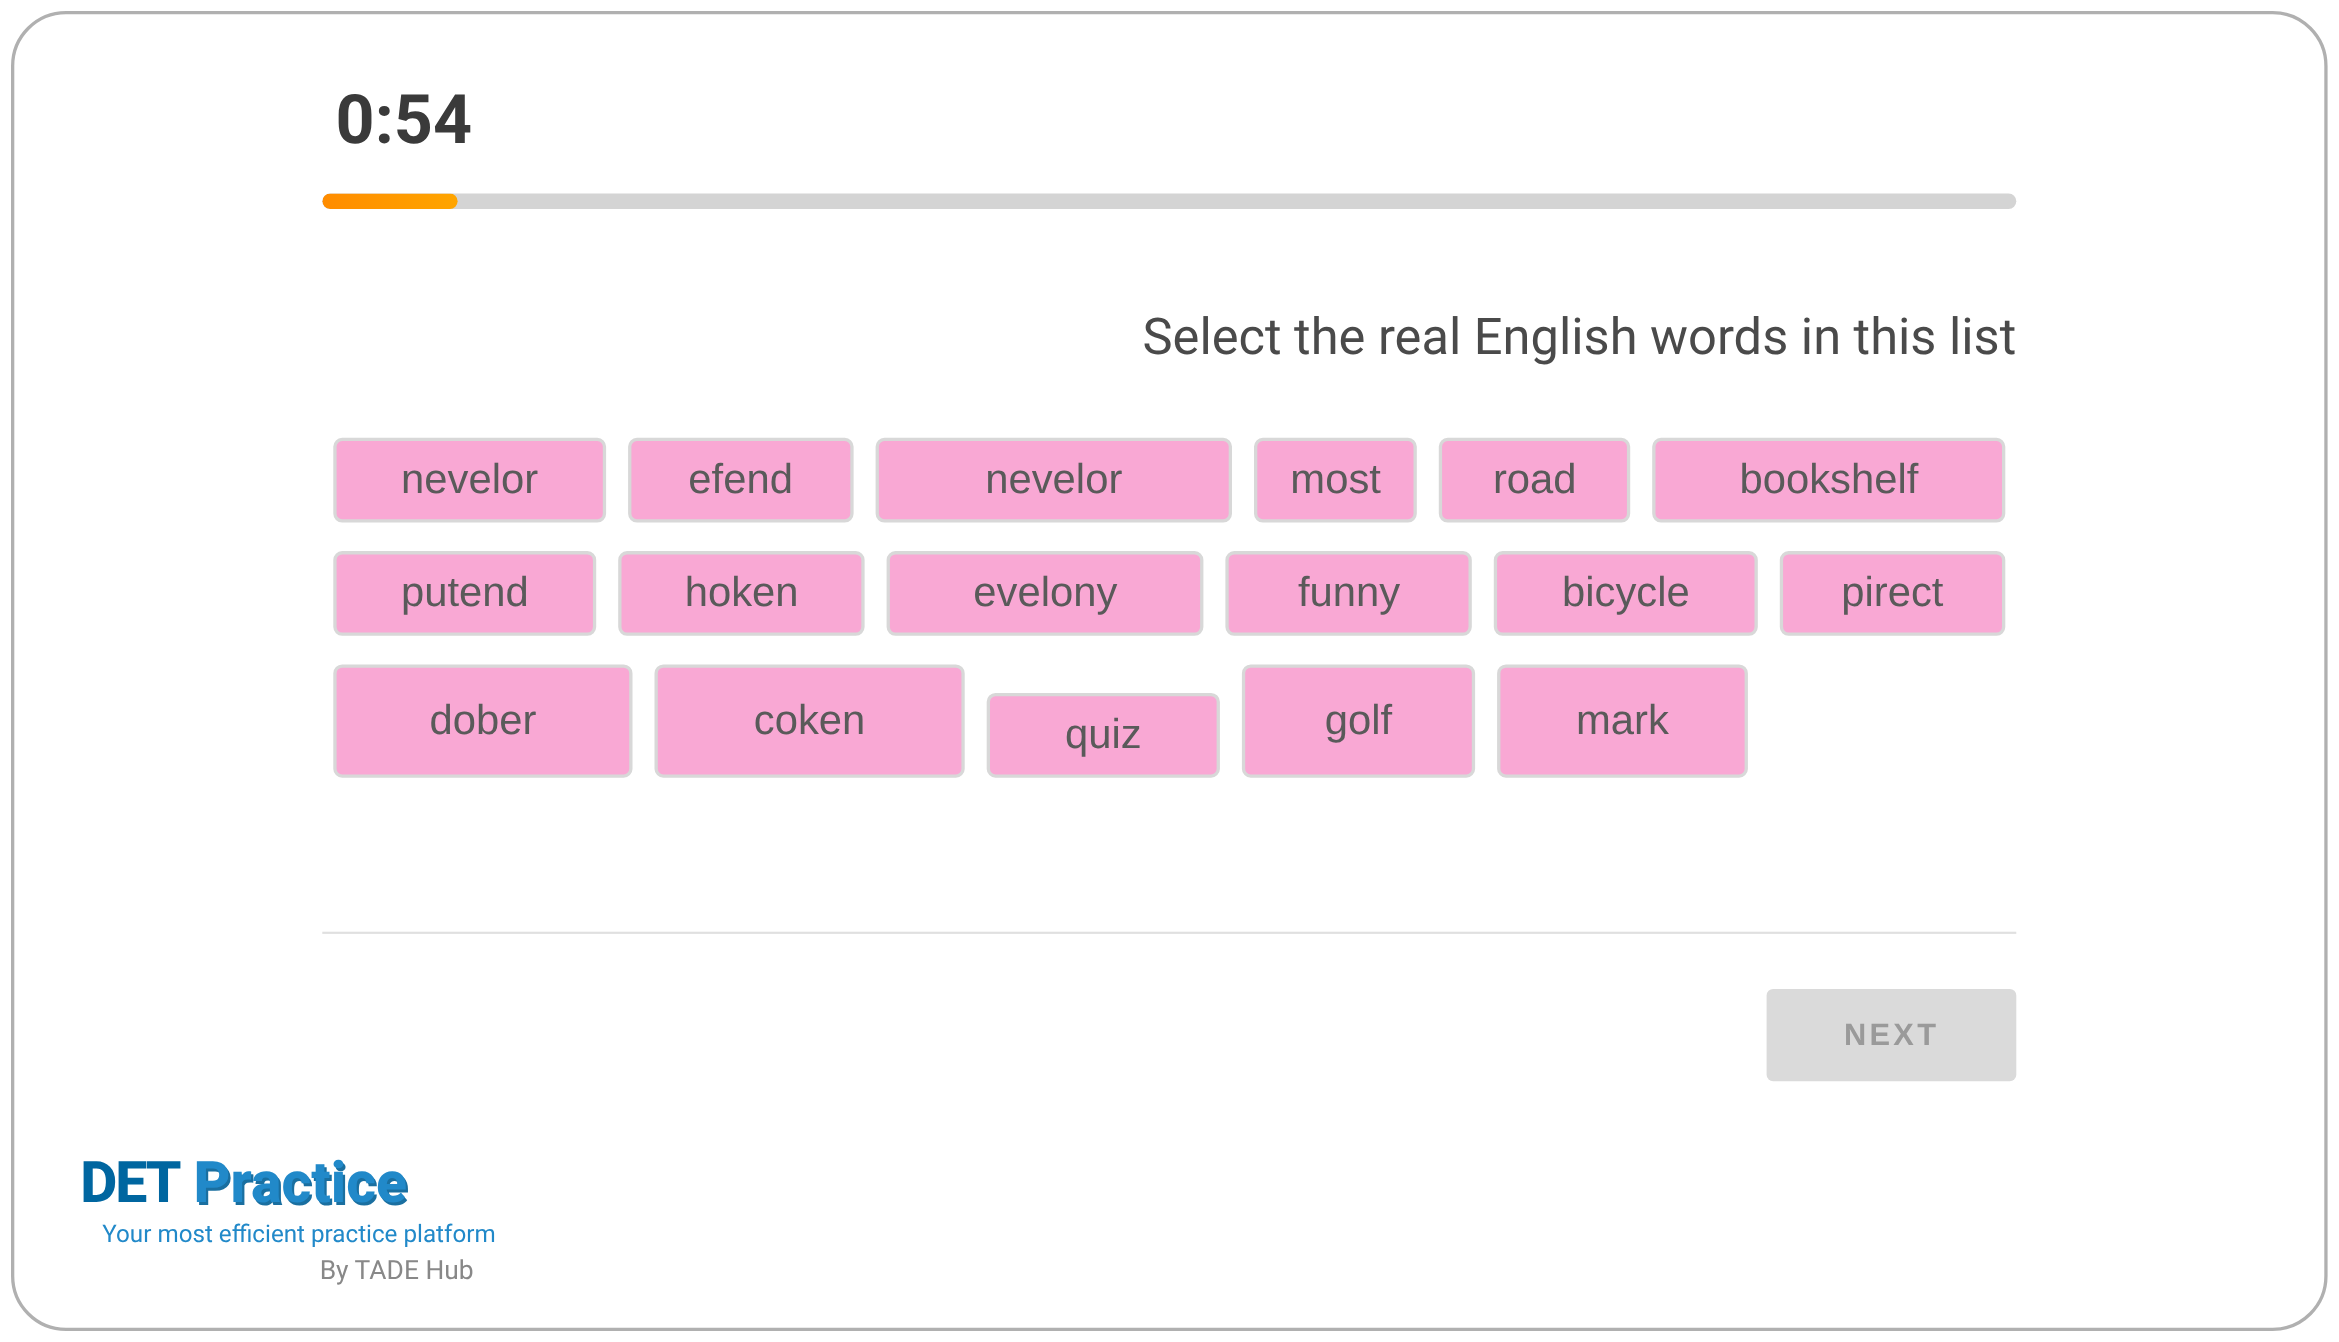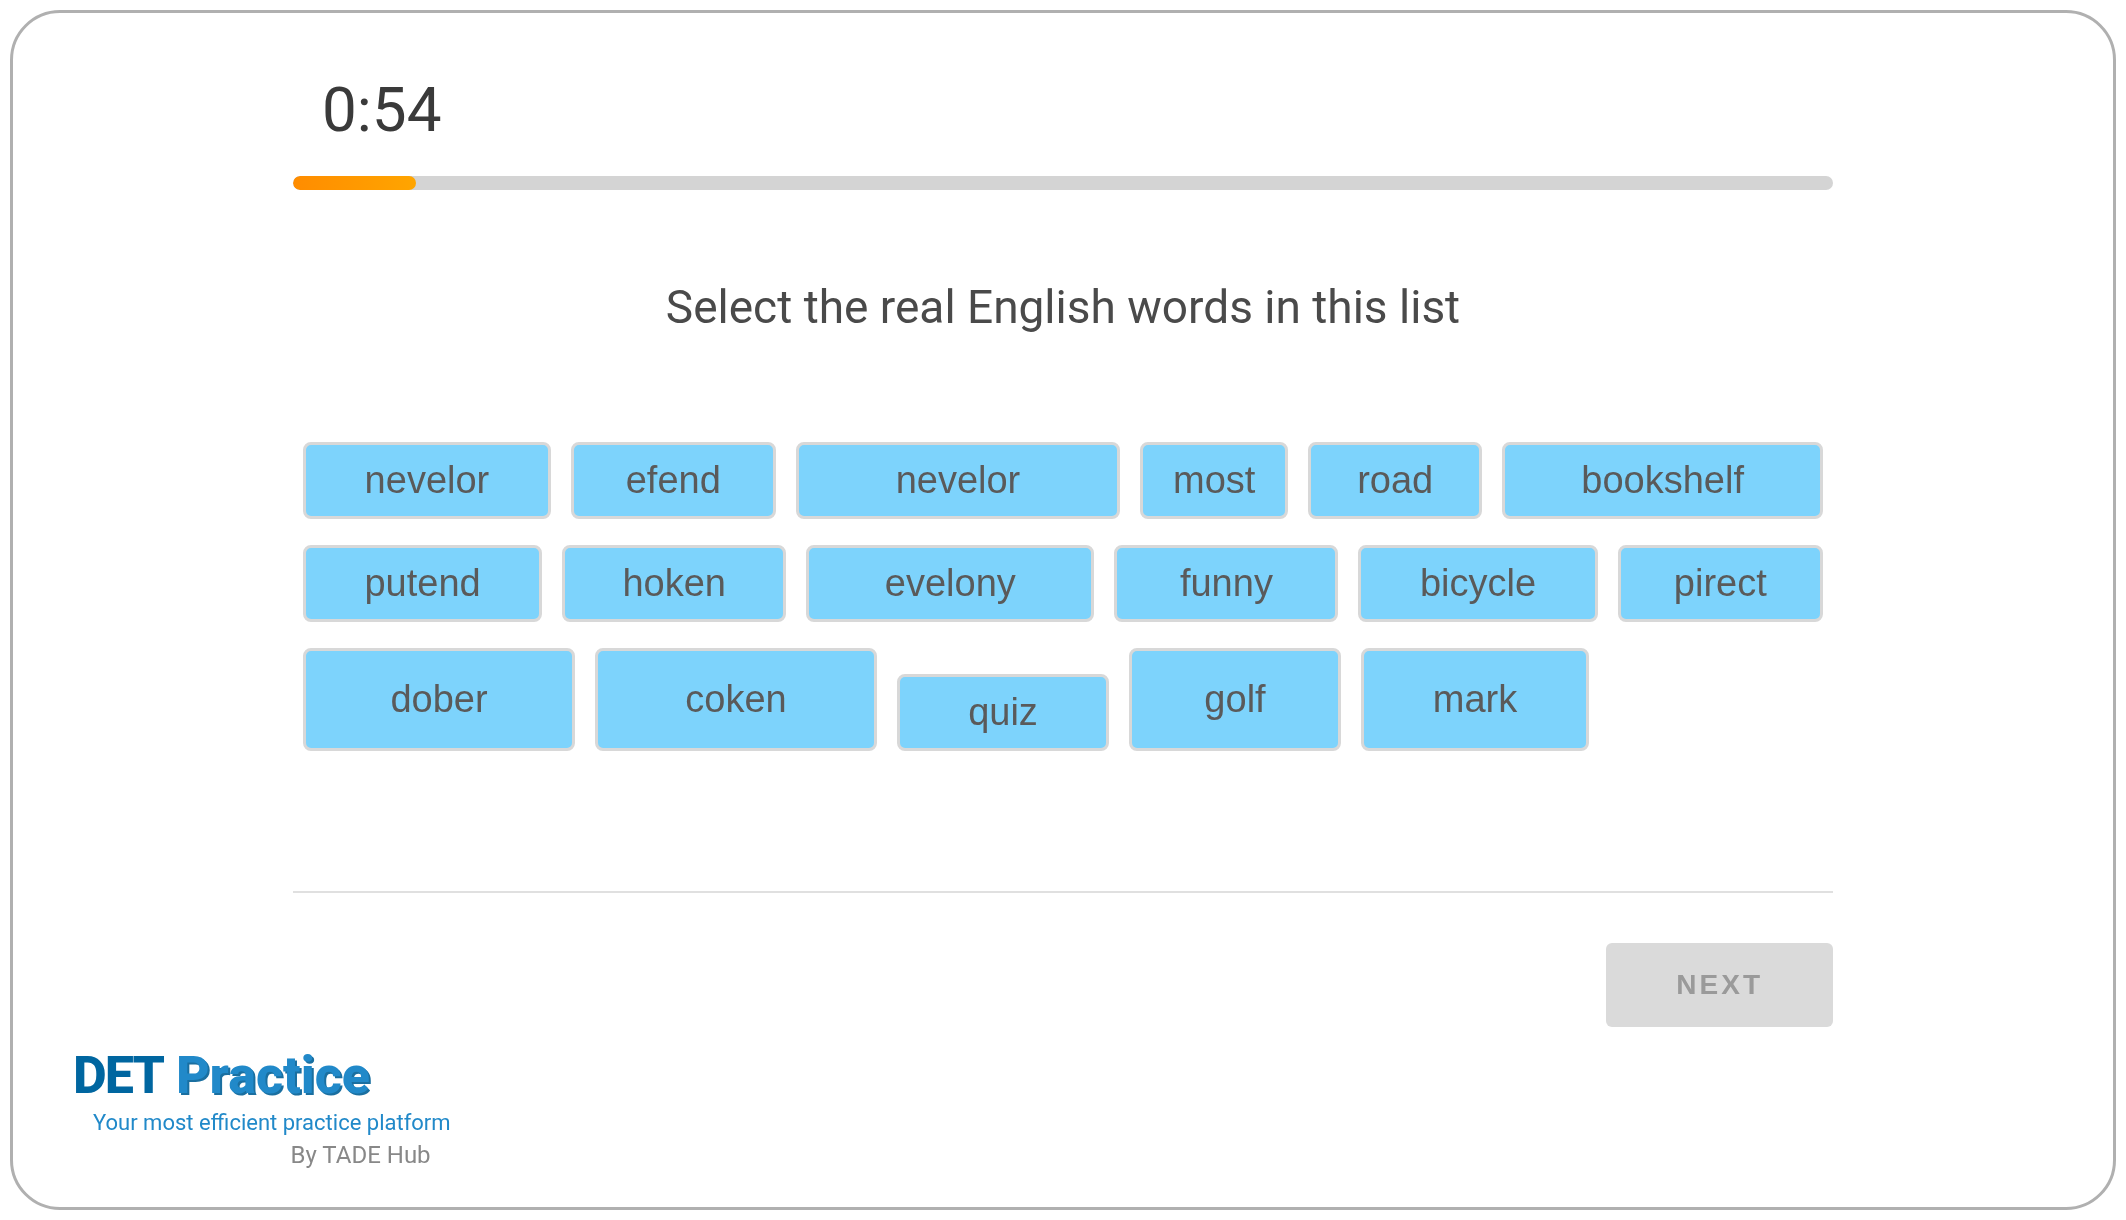--- a/index.html
+++ b/index.html
@@ -26,69 +26,69 @@
       border-radius: 50px;
       padding: 60px 0 0 0;
     }
     
     .content-area {
       padding: 0 280px;
     }
     
     .timer {
       font-size: 62px;
-      font-weight: 400;
+      font-weight: 700;
       color: #3a3a3a;
       margin-bottom: 30px;
-      margin-left: 29px;
+      margin-left: 12px;
     }
     
     .progress-container {
       width: 100%;
       height: 14px;
       background: #d4d4d4;
       border-radius: 10px;
       overflow: hidden;
       margin-bottom: 90px;
     }
     
     .progress-fill {
       height: 100%;
       background: linear-gradient(to right, #ff8c00, #ffa500);
       border-radius: 10px;
       width: 8%;
     }
     
     .instruction {
-      text-align: center;
+      text-align: right;
       font-size: 46px;
       font-weight: 400;
       color: #4a4a4a;
-      margin-bottom: 108px;
+      margin-bottom: 64px;
     }
     
     .words-area {
       padding: 0 10px;
     }
     
     .word-row {
       display: flex;
       gap: 20px;
       margin-bottom: 26px;
       justify-content: flex-start;
       flex-wrap: nowrap;
     }
     
     .word-button {
       border: 3px solid #d8d8d8;
       border-radius: 8px;
       padding: 14px 48px;
       font-size: 38px;
       color: #5a5a5a;
-      background: #7dd3fc;
+      background: #f9a8d4;
       cursor: pointer;
       white-space: nowrap;
       display: inline-flex;
       align-items: center;
       justify-content: center;
       min-height: 72px;
     }
     
     .divider {
       border: none;

